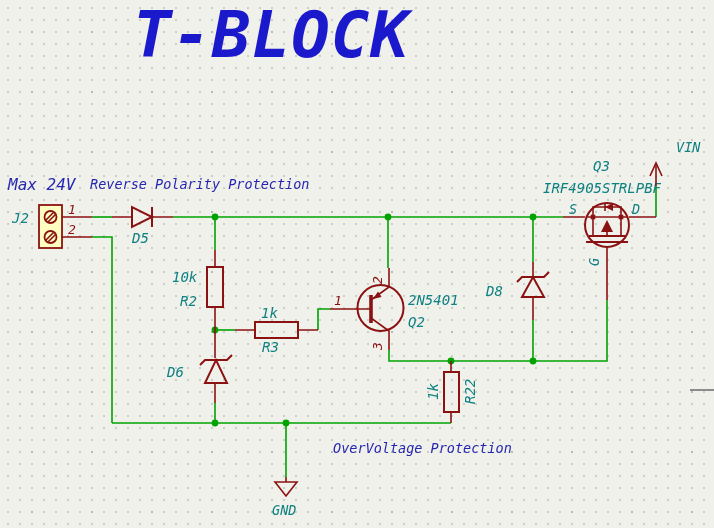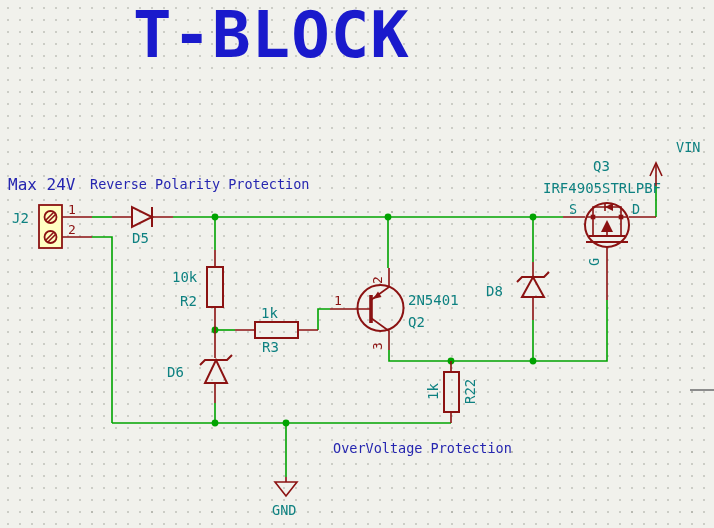--- a/index.html
+++ b/index.html
@@ -9,20 +9,21 @@
   }
   html,body{margin:0;padding:0;}
   .canvas{
     position:relative;width:714px;height:528px;overflow:hidden;
     background-color:var(--bg);
     background-image:
       radial-gradient(circle, var(--grid-major) 1.1px, transparent 1.5px),
       radial-gradient(circle, var(--grid-dot) .8px, transparent 1.1px);
     background-size:60px 60px,12px 12px;
     background-position:2px 2px,2px 2px;
+    font-style:italic;
   }
   svg{position:absolute;left:0;top:0;}
   .w{stroke:var(--wire);stroke-width:1.6;fill:none;}
   .jct{fill:var(--wire);stroke:none;}
   .pin{stroke:var(--device);stroke-width:1.6;fill:none;}
   .sym{stroke:var(--device);stroke-width:2;fill:none;}
   .sym-thin{stroke:var(--device);stroke-width:1.6;fill:none;}
   .symf{fill:var(--device);stroke:none;}
   .bar{stroke:var(--device);stroke-width:3.6;fill:none;}
   .body{fill:var(--body-fill);stroke:var(--device);stroke-width:1.8;}

